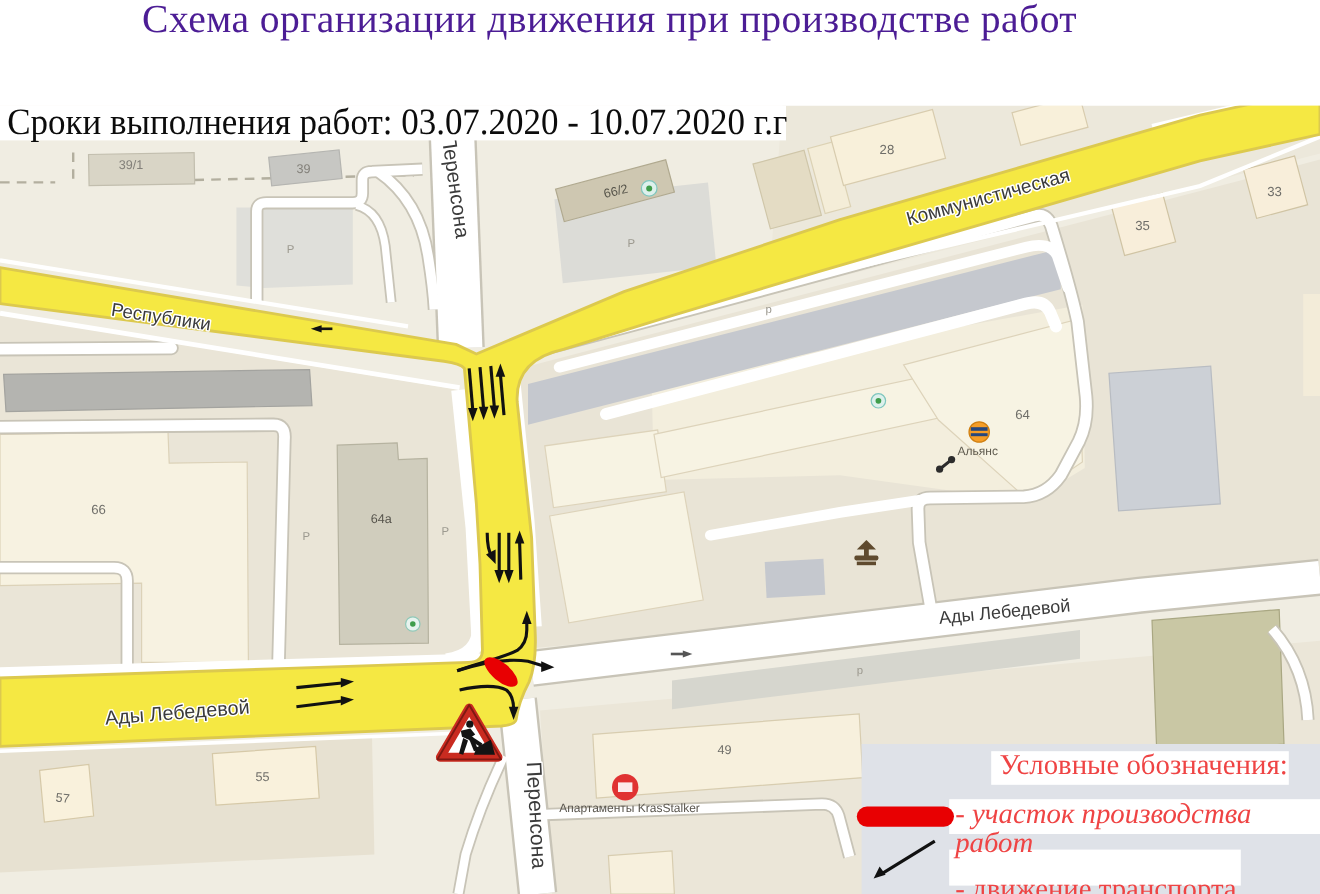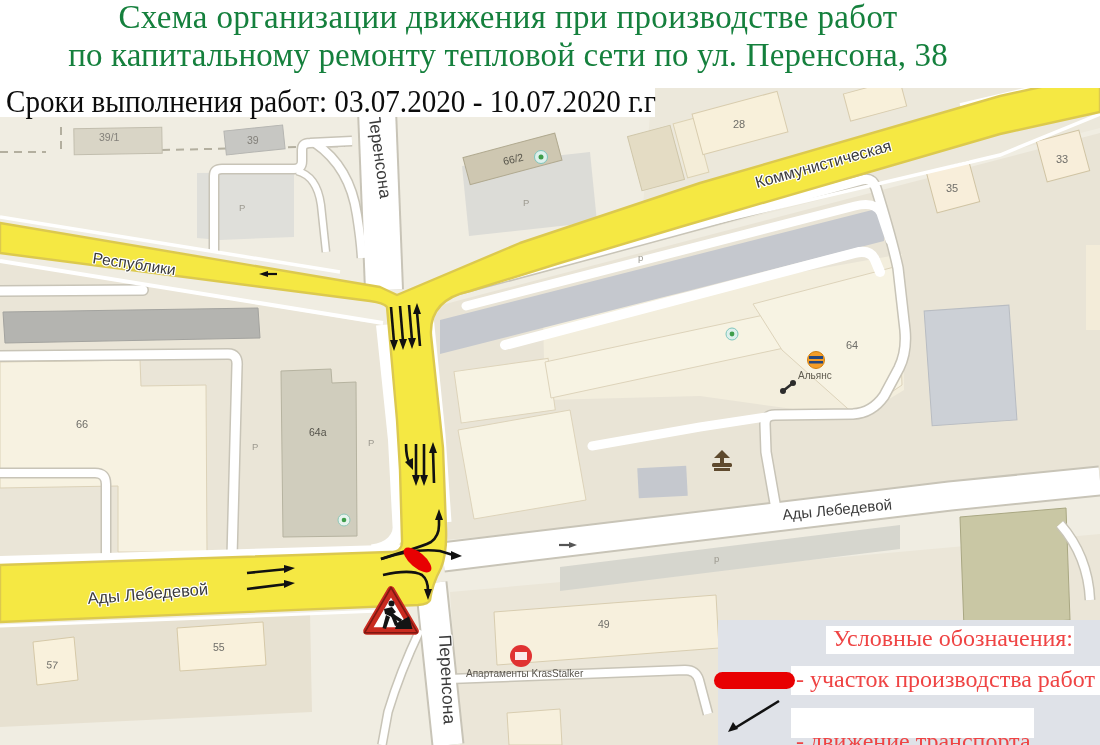--- a/index.html
+++ b/index.html
@@ -1,18 +1,18 @@
 <!DOCTYPE html>
 <html><head>
 <meta charset="utf-8">
 <style>
 html,body{margin:0;padding:0;background:#fff;}
 #page{position:relative;width:1100px;height:745px;overflow:hidden;background:#fff;font-family:"Liberation Serif",serif;}
 #map{position:absolute;left:0;top:0;}
-.ttl{position:absolute;width:1016px;text-align:center;font-size:33px;line-height:1;color:#15803d;}
+.ttl{position:absolute;width:1016px;text-align:center;font-size:33px;line-height:1;color:#4c1d95;}
 #sub{position:absolute;left:6px;top:86px;font-size:31px;line-height:1;color:#0c0c0c;transform:scaleX(.94);transform-origin:left;}
 .lg{position:absolute;font-size:24px;line-height:1;color:#ef4444;background:#fff;padding:1px 3px;}
 </style>
 </head>
 <body>
 <div id="page">
 <svg id="map" width="1100" height="745" viewBox="0 0 1100 745">
 
   <rect x="0" y="88" width="1100" height="657" fill="#f0ede2"></rect>
 
@@ -320,22 +320,21 @@
     <path d="M728,732 L738,729 L733,722 Z" fill="#111"></path>
   </g>
 
   <rect x="0" y="0" width="1100" height="88" fill="#ffffff"></rect>
 
   <rect x="0" y="88" width="655" height="29" fill="#ffffff"></rect>
 </svg>
 
 <div class="ttl" style="top:1px;letter-spacing:0.35px;">Схема организации движения при производстве работ</div>
 
-<div class="ttl" style="top:39px;letter-spacing:0.15px;">по капитальному ремонту тепловой сети по ул. Перенсона, 38</div>
 
 <div id="sub">Сроки выполнения работ: 03.07.2020 - 10.07.2020 г.г</div>
 
 <div class="lg" style="left:830px;top:625px;background:none;">Условные обозначения:</div>
 
-<div class="lg" style="left:793px;top:666px;background:none;">- участок производства работ</div>
+<div class="lg" style="left:793px;top:666px;background:none;font-style:italic;">- участок производства работ</div>
 
 <div class="lg" style="left:793px;top:728px;background:none;">- движение транспорта</div>
 </div>
 
 </body></html>

